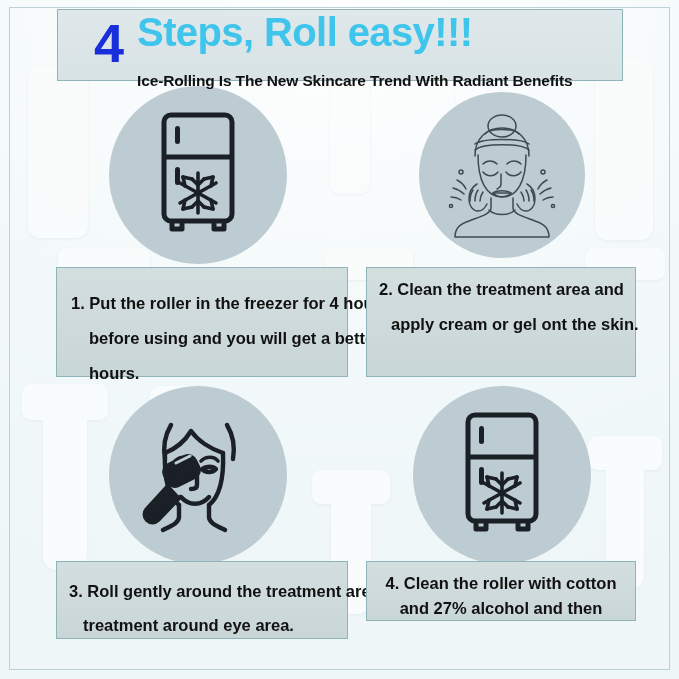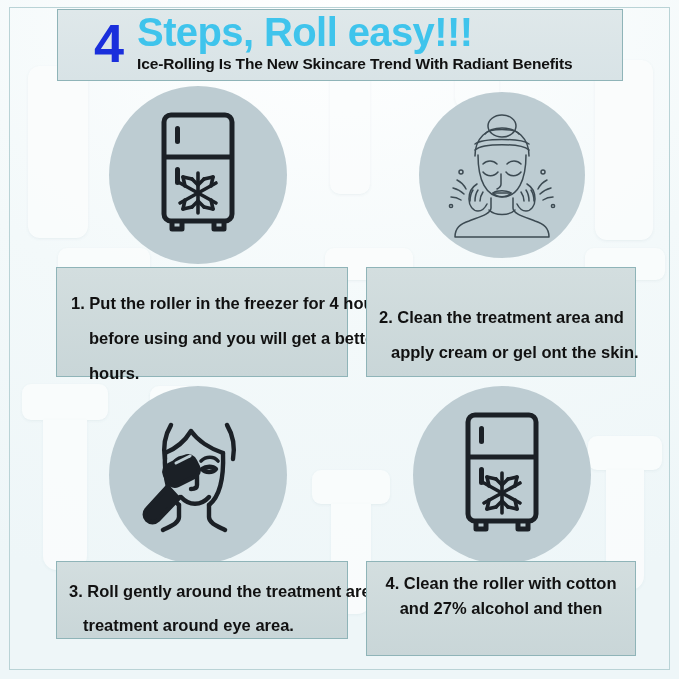--- a/index.html
+++ b/index.html
@@ -75,21 +75,21 @@
     font-weight:bold;
     color:#3fc4ec;
     line-height:1.04;
     letter-spacing:-.6px;
     white-space:nowrap;
   }
   .hdr-sub{
     font-size:15.5px;
     font-weight:bold;
     color:#111111;
-    margin-top:1px;
+    margin-top:18px;
     letter-spacing:-.15px;
     white-space:nowrap;
   }
   
   .grid{
     position:absolute;
     left:0;top:81px;
     width:679px;height:598px;
     z-index:10;
   }
@@ -119,30 +119,30 @@
     color:#111111;
     font-weight:bold;
   }
   .tb-1{
     position:absolute;left:8px;top:186px;width:292px;height:110px;
     padding:18px 0 0 14px;
     font-size:16.5px;line-height:35px;
   }
   .tb-2{
     position:absolute;left:0px;top:186px;width:270px;height:110px;
-    padding:32px 0 0 12px;
+    padding:4px 0 0 12px;
     font-size:16.5px;line-height:35px;
   }
   .tb-3{
     position:absolute;left:8px;top:180px;width:292px;height:78px;
     padding:12px 0 0 12px;
     font-size:16.5px;line-height:34px;
   }
   .tb-4{
-    position:absolute;left:0px;top:180px;width:270px;height:95px;
+    position:absolute;left:0px;top:180px;width:270px;height:60px;
     padding:9px 8px 0 8px;
     font-size:16.5px;line-height:25px;
     text-align:center;
   }
   .tb-line{display:block;white-space:nowrap;}
   .tb-3 .tb-line:nth-child(2){padding-left:14px;}
   .tb-1 .tb-line:nth-child(2),.tb-1 .tb-line:nth-child(3){padding-left:18px;}
   .tb-2 .tb-line:nth-child(2){padding-left:12px;}
 </style>
 </head>

